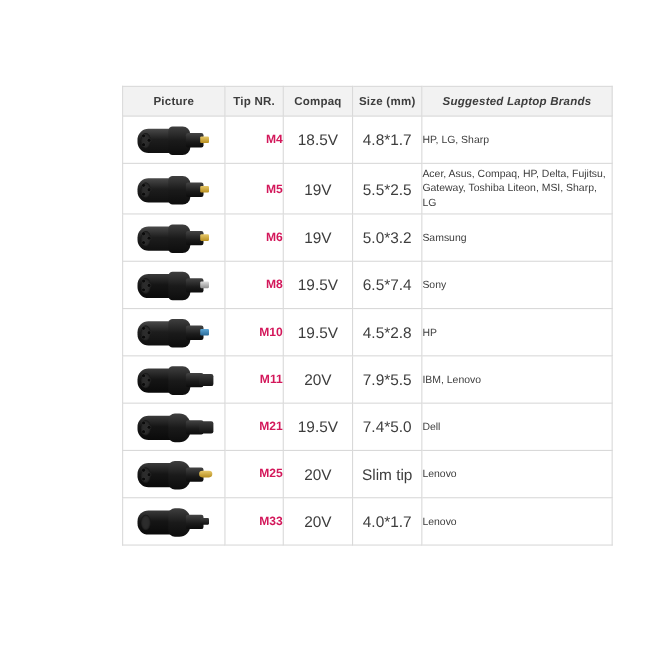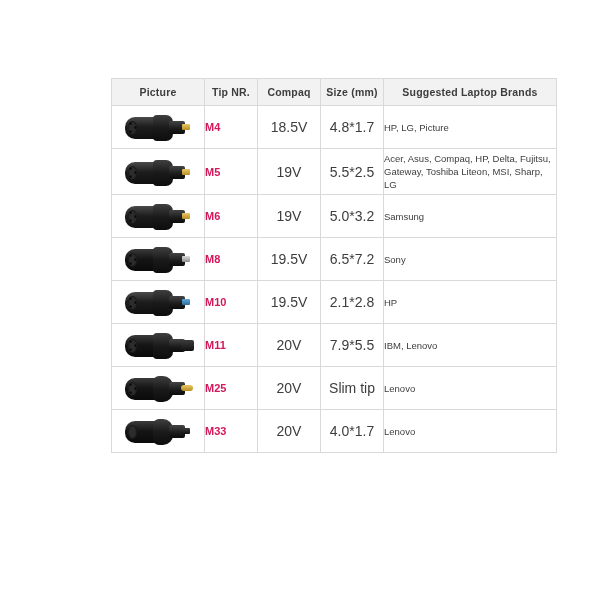--- a/index.html
+++ b/index.html
@@ -40,31 +40,31 @@
     font-size: 10.5px;
     font-weight: bold;
     color: #3d3d3d;
     text-align: center;
     letter-spacing: 0.2px;
   }
   .col-pic   { width: 92px; }
   .col-tip   { width: 52px; }
   .col-volt  { width: 62px; }
   .col-size  { width: 62px; }
-  .col-brand { width: 172px; }
+  .col-brand { width: 172px; font-style: italic; }
 
   tbody tr { height: 43px; }
   tbody tr.tall { height: 46px; }
 
   td.c-pic {
     text-align: center;
     padding: 2px 0;
   }
   td.c-tip {
-    text-align: left;
+    text-align: right;
     color: #d3175a;
     font-size: 11px;
     font-weight: bold;
   }
   td.c-volt, td.c-size {
     text-align: center;
     font-size: 14px;
     color: #3d3d3d;
   }
   td.c-brand {
@@ -190,21 +190,21 @@
                 <div class="dot2"></div>
                 <div class="dot3"></div>
               <div class="neck"></div>
                 <div class="tipbody"></div>
                 <div class="metal small"></div>
             </div>
           </td>
           <td class="c-tip">M4</td>
           <td class="c-volt">18.5V</td>
           <td class="c-size">4.8*1.7</td>
-          <td class="c-brand">HP, LG, Picture</td>
+          <td class="c-brand">HP, LG, Sharp</td>
         </tr>
 
         <tr class="tall">
           <td class="c-pic">
             <div class="plug">
               <div class="barrel"></div>
                 <div class="dot1"></div>
                 <div class="dot2"></div>
                 <div class="dot3"></div>
               <div class="neck"></div>
@@ -243,39 +243,39 @@
                 <div class="dot1"></div>
                 <div class="dot2"></div>
                 <div class="dot3"></div>
               <div class="neck"></div>
                 <div class="tipbody"></div>
                 <div class="metal silver small"></div>
             </div>
           </td>
           <td class="c-tip">M8</td>
           <td class="c-volt">19.5V</td>
-          <td class="c-size">6.5*7.2</td>
+          <td class="c-size">6.5*7.4</td>
           <td class="c-brand">Sony</td>
         </tr>
 
         <tr>
           <td class="c-pic">
             <div class="plug">
               <div class="barrel"></div>
                 <div class="dot1"></div>
                 <div class="dot2"></div>
                 <div class="dot3"></div>
               <div class="neck"></div>
                 <div class="tipbody"></div>
                 <div class="metal blue small"></div>
             </div>
           </td>
           <td class="c-tip">M10</td>
           <td class="c-volt">19.5V</td>
-          <td class="c-size">2.1*2.8</td>
+          <td class="c-size">4.5*2.8</td>
           <td class="c-brand">HP</td>
         </tr>
 
         <tr>
           <td class="c-pic">
             <div class="plug mono">
               <div class="barrel"></div>
                 <div class="dot1"></div>
                 <div class="dot2"></div>
                 <div class="dot3"></div>
@@ -284,20 +284,37 @@
                 <div class="metal black wide"></div>
             </div>
           </td>
           <td class="c-tip">M11</td>
           <td class="c-volt">20V</td>
           <td class="c-size">7.9*5.5</td>
           <td class="c-brand">IBM, Lenovo</td>
         </tr>
 
 
+        <tr>
+          <td class="c-pic">
+            <div class="plug mono angled">
+              <div class="barrel"></div>
+                <div class="dot1"></div>
+                <div class="dot2"></div>
+                <div class="dot3"></div>
+              <div class="neck"></div>
+                <div class="tipbody"></div>
+                <div class="metal black wide"></div>
+            </div>
+          </td>
+          <td class="c-tip">M21</td>
+          <td class="c-volt">19.5V</td>
+          <td class="c-size">7.4*5.0</td>
+          <td class="c-brand">Dell</td>
+        </tr>
 
         <tr>
           <td class="c-pic">
             <div class="plug mono angled">
               <div class="barrel"></div>
                 <div class="dot1"></div>
                 <div class="dot2"></div>
                 <div class="dot3"></div>
               <div class="neck"></div>
                 <div class="tipbody"></div>

